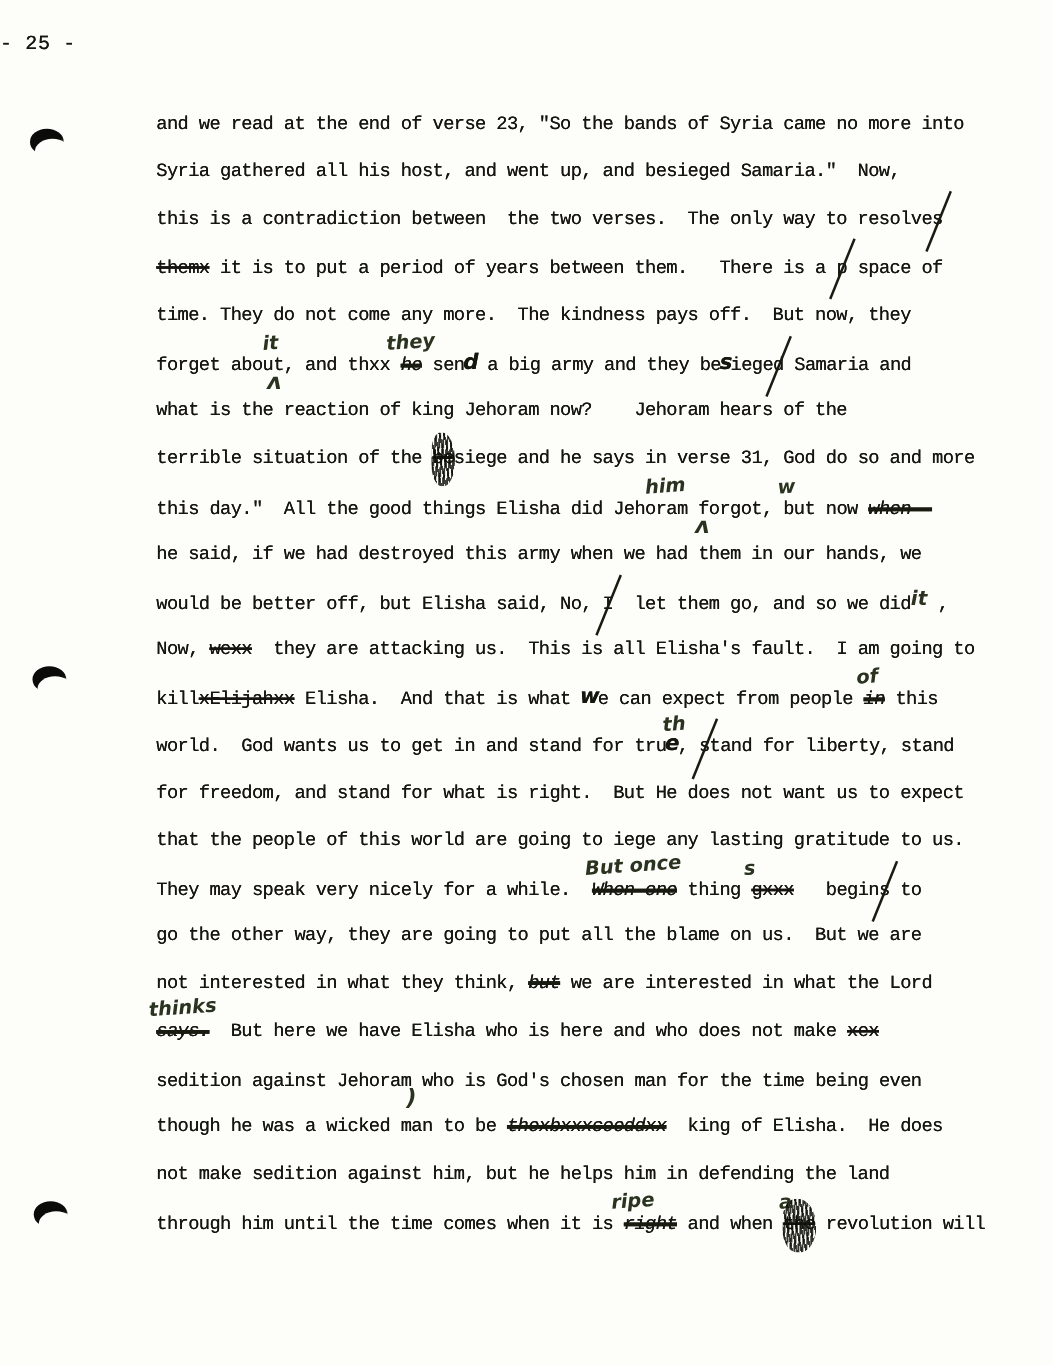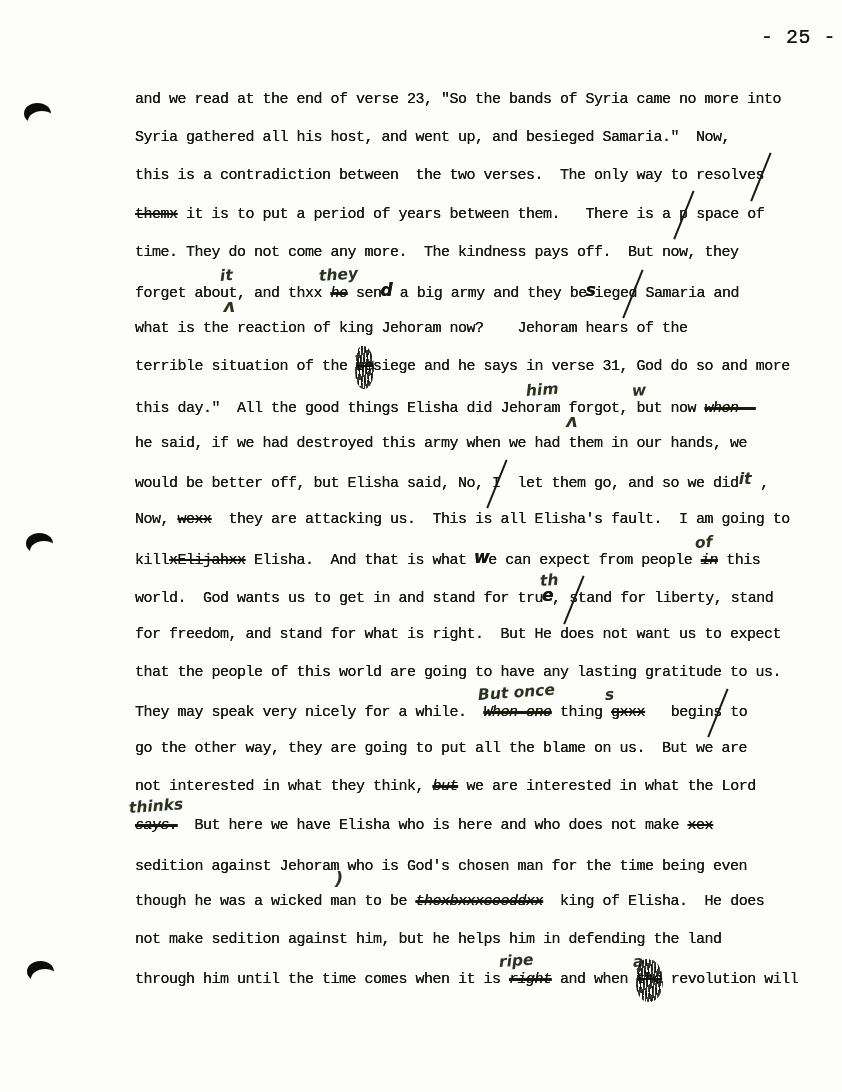--- a/index.html
+++ b/index.html
@@ -4,26 +4,26 @@
 <style>
   html,body { margin:0; padding:0; }
   body {
     width:842px; height:1092px; position:relative;
     background:#fdfdfa; overflow:hidden;
     font-family:"Liberation Mono", monospace;
   }
   .page { position:absolute; inset:0; }
   .page-number {
     position:absolute; top:26px; left:0; width:836px;
-    text-align:right; font-size:20px; color:#161511;
+    text-align:left; font-size:16px; color:#161511;
     letter-spacing:0.5px; white-space:pre;
     text-shadow:0 0 0.5px #161511;
   }
   .body-text {
-    position:absolute; left:135px; top:81px; width:690px;
+    position:absolute; left:125px; top:81px; width:690px;
     font-size:15px; letter-spacing:-0.5px; color:#161511;
     text-shadow:0 0 0.5px #161511;
   }
   .line { white-space:pre; height:38.2px; line-height:38.2px; }
   
   .x { text-decoration:line-through; text-decoration-thickness:1.8px; }
   
   .k { text-decoration:line-through; text-decoration-thickness:2.8px; text-decoration-color:#181b10;font-style:italic; }
   
   .sl { position:relative; display:inline-block; }
@@ -100,21 +100,21 @@
       <div class="line"><span class="t">forget about,</span><span class="hw ha" style="left: -26px; position: relative;">it</span><span class="hw hb" style="left: -22px; position: relative;">ʌ</span><span class="t"> and thxx </span><span class="hw ha" style="left: -12px; position: relative;">they</span><span class="k">he</span><span class="t"> sen</span><span class="ho">d</span><span class="t"> a big army and they be</span><span class="ho">s</span><span class="t">iege</span><span class="sl">d</span><span class="t"> Samaria and</span></div>
       <div class="line"><span class="t">what is the reaction of king Jehoram now?    Jehoram hears of the</span></div>
       <div class="line"><span class="t">terrible situation of the </span><span class="sc">be</span><span class="t">siege and he says in verse 31, God do so and more</span></div>
       <div class="line"><span class="t">this day."  All the good things Elisha did Jehoram</span><span class="hw ha" style="left: -34px; position: relative;">him</span><span class="t"> forgot,</span><span class="hw hb" style="left: -62px; position: relative;">ʌ</span><span class="hw ha" style="left: 4px; position: relative;">w</span><span class="t"> but now </span><span class="k">when  </span></div>
       <div class="line"><span class="t">he said, if we had destroyed this army when we had them in our hands, we</span></div>
       <div class="line"><span class="t">would be better off, but Elisha said, No, </span><span class="sl">I</span><span class="t">  let them go, and so we did</span><span class="hw h">it</span><span class="t"> ,</span></div>
       <div class="line"><span class="t">Now, </span><span class="x">wexx</span><span class="t">  they are attacking us.  This is all Elisha's fault.  I am going to</span></div>
       <div class="line"><span class="t">kill</span><span class="x">xElijahxx</span><span class="t"> Elisha.  And that is what </span><span class="ho">w</span><span class="t">e can expect from people </span><span class="hw ha" style="left: -6px; position: relative;">of</span><span class="k">in</span><span class="t"> this</span></div>
       <div class="line"><span class="t">world.  God wants us to get in and stand for tru</span><span class="ho">e</span><span class="hw ha" style="left: -12px; position: relative;">th</span><span class="t">, </span><span class="sl">s</span><span class="t">tand for liberty, stand</span></div>
       <div class="line"><span class="t">for freedom, and stand for what is right.  But He does not want us to expect</span></div>
-      <div class="line"><span class="t">that the people of this world are going to have any lasting gratitude to us.</span></div>
+      <div class="line"><span class="t">that the people of this world are going to iege any lasting gratitude to us.</span></div>
       <div class="line"><span class="t">They may speak very nicely for a while.  </span><span class="hw ha" style="left: -6px; position: relative; margin-top: -2px;">But once</span><span class="k">When one</span><span class="t"> thing</span><span class="hw ha" style="left: 2px; position: relative;">s</span><span class="t"> </span><span class="x">gxxx</span><span class="t">   begin</span><span class="sl">s</span><span class="t"> to</span></div>
       <div class="line"><span class="t">go the other way, they are going to put all the blame on us.  But we are</span></div>
       <div class="line"><span class="t">not interested in what they think, </span><span class="k">but</span><span class="t"> we are interested in what the Lord</span></div>
       <div class="line"><span class="hw ha" style="left: -6px; position: relative; margin-top: -2px;">thinks</span><span class="k">says.</span><span class="t">  But here we have Elisha who is here and who does not make </span><span class="x">xex</span></div>
       <div class="line"><span class="t">sedition against Jehoram</span><span class="hw hb" style="left: -4px; position: relative;">)</span><span class="t"> who is God's chosen man for the time being even</span></div>
       <div class="line"><span class="t">though he was a wicked man to be </span><span class="k">thexbxxxceeddxx</span><span class="t">  king of Elisha.  He does</span></div>
       <div class="line"><span class="t">not make sedition against him, but he helps him in defending the land</span></div>
       <div class="line"><span class="t">through him until the time comes when it is </span><span class="hw ha" style="left: -10px; position: relative;">ripe</span><span class="k">right</span><span class="t"> and when </span><span class="hw ha" style="left: -4px; position: relative; margin-top: -4px;">a</span><span class="sc">the</span><span class="t"> revolution will</span></div>
     </div>
 </div>

